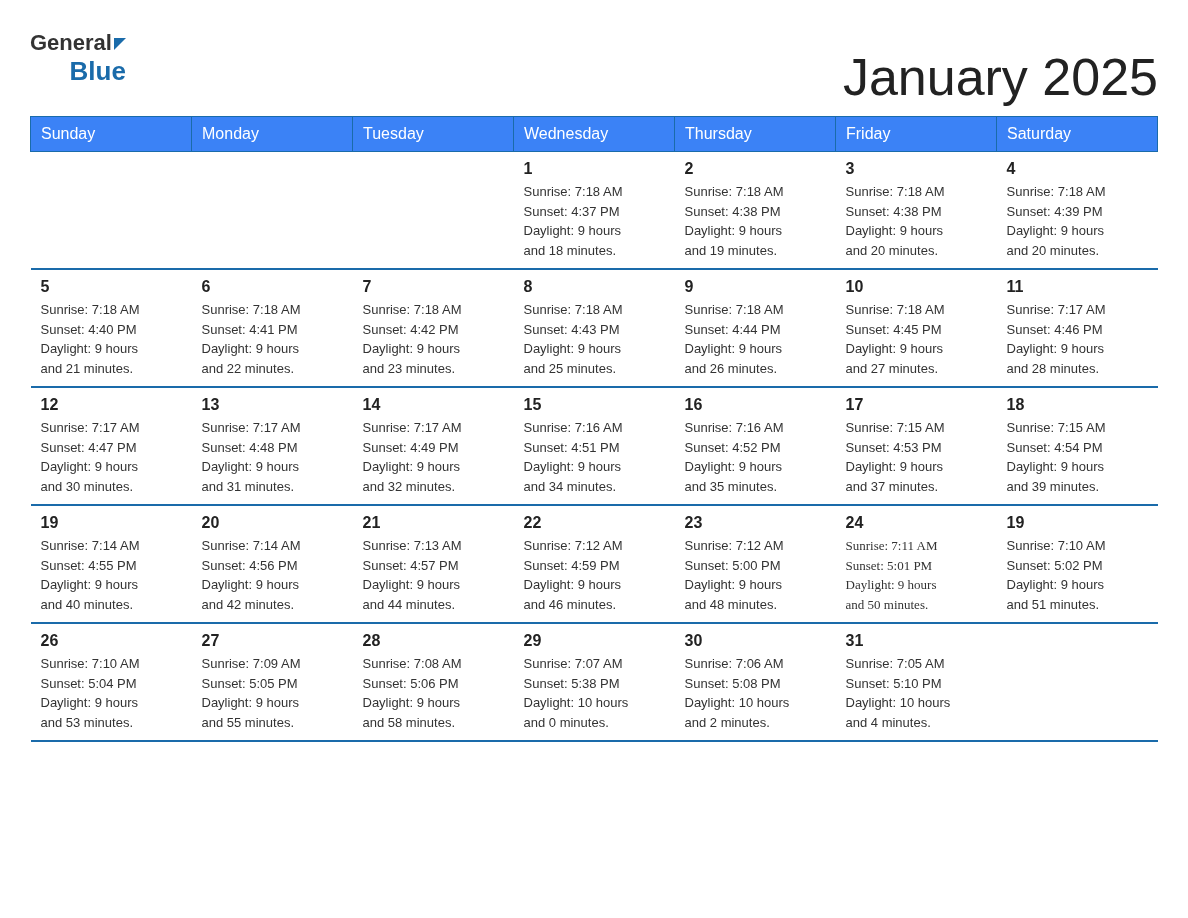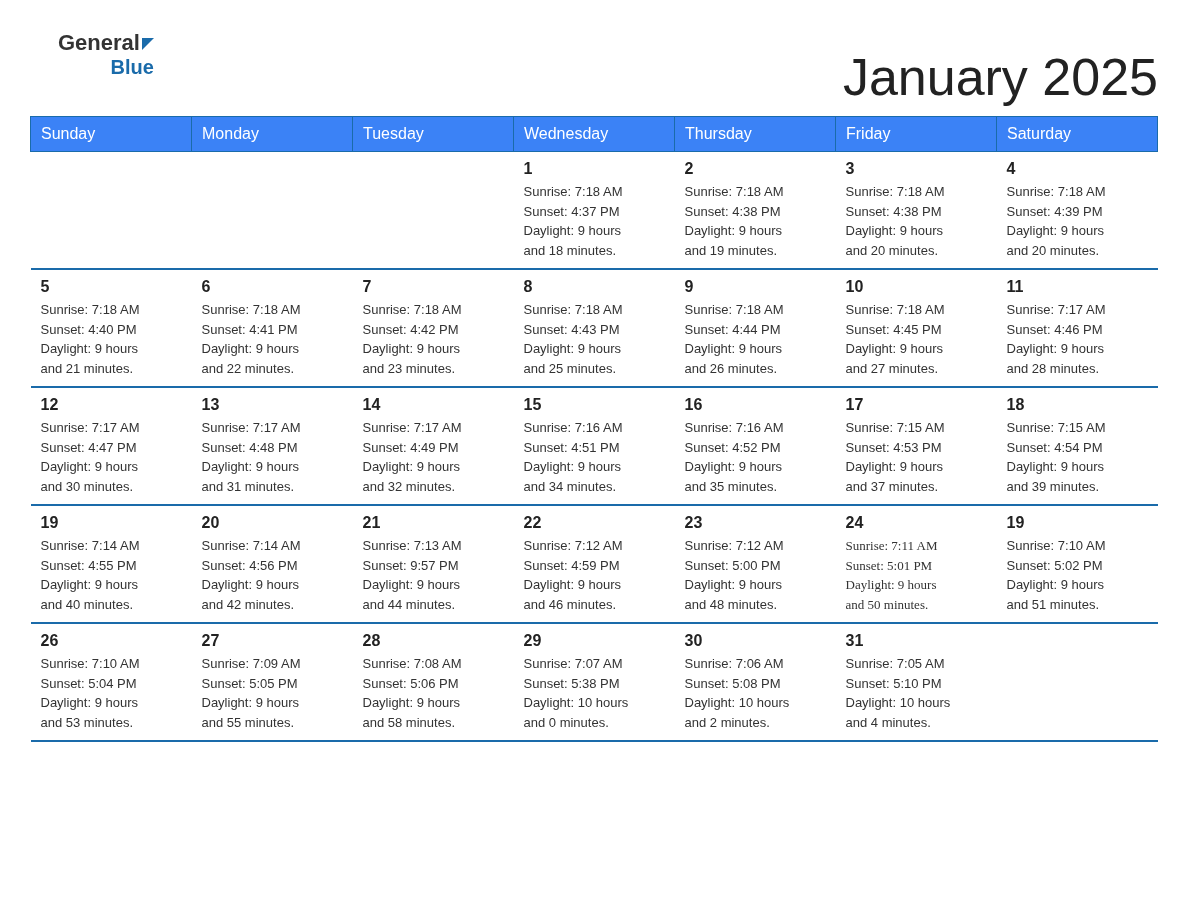--- a/index.html
+++ b/index.html
@@ -13,29 +13,28 @@
     .header-area {
       display: flex;
       justify-content: space-between;
       align-items: flex-start;
       margin-bottom: 10px;
     }
     .logo {
       display: flex;
       align-items: center;
       margin-top: 10px;
-      margin-left: 28px;
     }
     .logo-text-general {
       font-size: 22px;
       font-weight: bold;
       color: #333;
     }
     .logo-text-blue {
-      font-size: 20px;
+      font-size: 26px;
       font-weight: bold;
       color: #1a6baa;
     }
     .logo-icon {
       display: flex;
       flex-direction: column;
       align-items: center;
     }
     .logo-line1 {
       display: flex;
@@ -284,21 +283,21 @@
         <td>
           <span class="day-number">20</span>
           <div class="day-info" style="white-space: pre-line;">Sunrise: 7:14 AM
 Sunset: 4:56 PM
 Daylight: 9 hours
 and 42 minutes.</div>
         </td>
         <td>
           <span class="day-number">21</span>
           <div class="day-info" style="white-space: pre-line;">Sunrise: 7:13 AM
-Sunset: 9:57 PM
+Sunset: 4:57 PM
 Daylight: 9 hours
 and 44 minutes.</div>
         </td>
         <td>
           <span class="day-number">22</span>
           <div class="day-info" style="white-space: pre-line;">Sunrise: 7:12 AM
 Sunset: 4:59 PM
 Daylight: 9 hours
 and 46 minutes.</div>
         </td>

